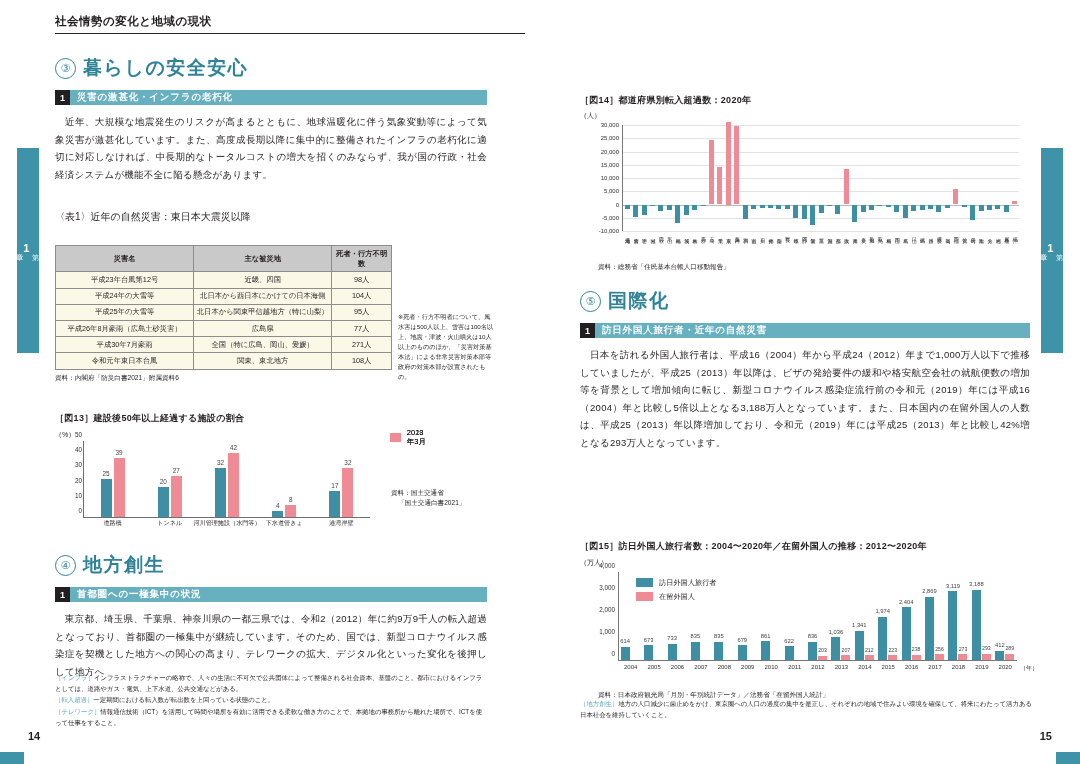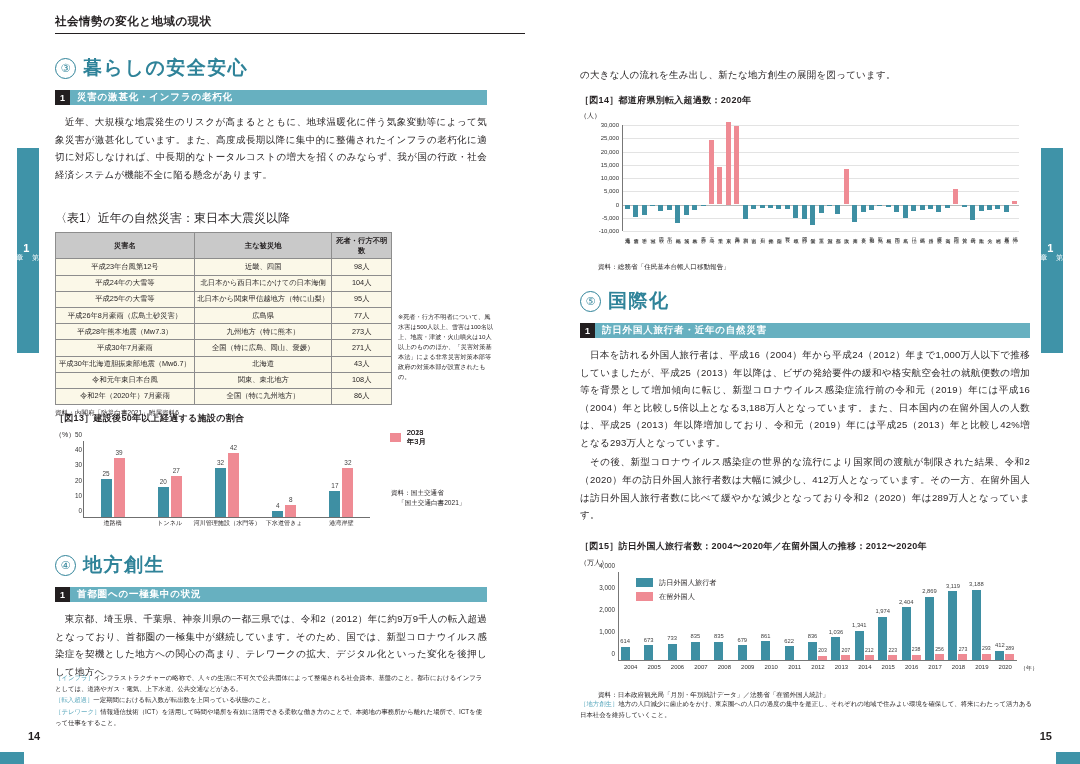--- a/index.html
+++ b/index.html
@@ -46,21 +46,21 @@
   
   .sub-head{display:flex;align-items:stretch;height:15px;margin-top:9px;}
   .sub-num{width:15px;background:#231f20;color:#fff;font-size:9px;font-weight:bold;
            display:flex;align-items:center;justify-content:center;flex:none;}
   .sub-bar{flex:1;background:#67b0c0;color:#fff;font-size:9.5px;font-weight:bold;
            display:flex;align-items:center;padding-left:7px;letter-spacing:.8px;}
 
   .body-text{font-size:9.5px;line-height:1.85;text-align:justify;margin-top:8px;letter-spacing:.25px;}
 
   
-  .tbl-cap{font-size:12px;margin-top:14px;margin-bottom:5px;}
+  .tbl-cap{font-size:10px;margin-top:14px;margin-bottom:21px;}
   table.dis{border-collapse:collapse;width:337px;font-size:7.3px;}
   table.dis th{background:#c9c9c9;border:.7px solid #8d8d8d;text-align:center;padding:2.7px 2px;font-weight:bold;}
   table.dis td{background:#fbf8e8;border:.7px solid #8d8d8d;text-align:center;padding:2.6px 2px;}
   .tbl-note{font-size:6.6px;margin-top:4px;}
   .side-note{position:absolute;left:398px;top:312px;width:98px;font-size:6.2px;line-height:1.62;}
 
   
   .fig-cap{font-size:9px;font-weight:bold;letter-spacing:.3px;}
   .axis-unit{font-size:7px;}
   .c13-wrap{position:relative;width:330px;height:92px;}
@@ -159,43 +159,28 @@
               <td>平成25年の大雪等</td>
               <td>北日本から関東甲信越地方（特に山梨）</td>
               <td>95人</td>
             </tr>
             <tr>
               <td>平成26年8月豪雨（広島土砂災害）</td>
               <td>広島県</td>
               <td>77人</td>
             </tr>
             <tr>
-              <td>平成28年熊本地震（Mw7.3）</td>
-              <td>九州地方（特に熊本）</td>
-              <td>273人</td>
-            </tr>
-            <tr>
               <td>平成30年7月豪雨</td>
               <td>全国（特に広島、岡山、愛媛）</td>
               <td>271人</td>
             </tr>
             <tr>
-              <td>平成30年北海道胆振東部地震（Mw6.7）</td>
-              <td>北海道</td>
-              <td>43人</td>
-            </tr>
-            <tr>
               <td>令和元年東日本台風</td>
               <td>関東、東北地方</td>
               <td>108人</td>
-            </tr>
-            <tr>
-              <td>令和2年（2020年）7月豪雨</td>
-              <td>全国（特に九州地方）</td>
-              <td>86人</td>
             </tr>
           </tbody>
       </table>
       <div class="tbl-note">資料：内閣府「防災白書2021」附属資料6</div>
     </div>
     <div class="side-note">※死者・行方不明者について、風水害は500人以上、雪害は100名以上、地震・津波・火山噴火は10人以上のもののほか、「災害対策基本法」による非常災害対策本部等政府の対策本部が設置されたもの。</div>
 
     <div style="position:absolute;left:55px;top:412px;width:432px;">
       <div class="fig-cap">［図13］建設後50年以上経過する施設の割合</div>
       <div class="axis-unit" style="margin-top:5px;">（%）</div>
@@ -295,21 +280,20 @@
   <div class="right-page">
 
     <div class="side-tab right">
       <span class="chap">第</span>
       <span class="chapnum">1</span>
       <span class="chap">章</span>
       <span class="sep"></span>
       <span class="ttl">社会情勢の変化と地域の現状</span>
     </div>
 
-    <div style="position:absolute;left:40px;top:58px;width:450px;" class="body-text">の大きな人の流れを生み出し、新たな地方創生の展開を図っています。</div>
 
     <div style="position:absolute;left:40px;top:94px;width:455px;">
       <div class="fig-cap">［図14］都道府県別転入超過数：2020年</div>
       <div class="axis-unit" style="margin-top:4px;">（人）</div>
       <div class="c14-wrap">
         <div class="c14-plot" id="c14-plot">
             <div class="c14-grid" style="top: 106px;"></div>
             <div class="c14-yl" style="top: 106px;">-10,000</div>
             <div class="c14-grid" style="top: 92.75px;"></div>
             <div class="c14-yl" style="top: 92.75px;">-5,000</div>
@@ -429,21 +413,20 @@
     <div style="position:absolute;left:40px;top:288px;width:450px;">
       <div class="sec-head">
         <span class="sec-num">⑤</span>
         <span class="sec-title">国際化</span>
       </div>
       <div class="sub-head">
         <div class="sub-num">1</div>
         <div class="sub-bar">訪日外国人旅行者・近年の自然災害</div>
       </div>
       <div class="body-text">　日本を訪れる外国人旅行者は、平成16（2004）年から平成24（2012）年まで1,000万人以下で推移していましたが、平成25（2013）年以降は、ビザの発給要件の緩和や格安航空会社の就航便数の増加等を背景として増加傾向に転じ、新型コロナウイルス感染症流行前の令和元（2019）年には平成16（2004）年と比較し5倍以上となる3,188万人となっています。また、日本国内の在留外国人の人数は、平成25（2013）年以降増加しており、令和元（2019）年には平成25（2013）年と比較し42%増となる293万人となっています。</div>
-      <div class="body-text" style="margin-top:2px;">　その後、新型コロナウイルス感染症の世界的な流行により国家間の渡航が制限された結果、令和2（2020）年の訪日外国人旅行者数は大幅に減少し、412万人となっています。その一方、在留外国人は訪日外国人旅行者数に比べて緩やかな減少となっており令和2（2020）年は289万人となっています。</div>
     </div>
 
     <div style="position:absolute;left:40px;top:540px;width:455px;">
       <div class="fig-cap">［図15］訪日外国人旅行者数：2004〜2020年／在留外国人の推移：2012〜2020年</div>
       <div class="axis-unit" style="margin-top:5px;">（万人）</div>
       <div class="c15-wrap">
         <div class="c15-plot" id="c15-plot">
             <div class="c15-yl" style="bottom: 0px;">0</div>
             <div class="c15-yl" style="bottom: 22px;">1,000</div>
             <div class="c15-yl" style="bottom: 44px;">2,000</div>

